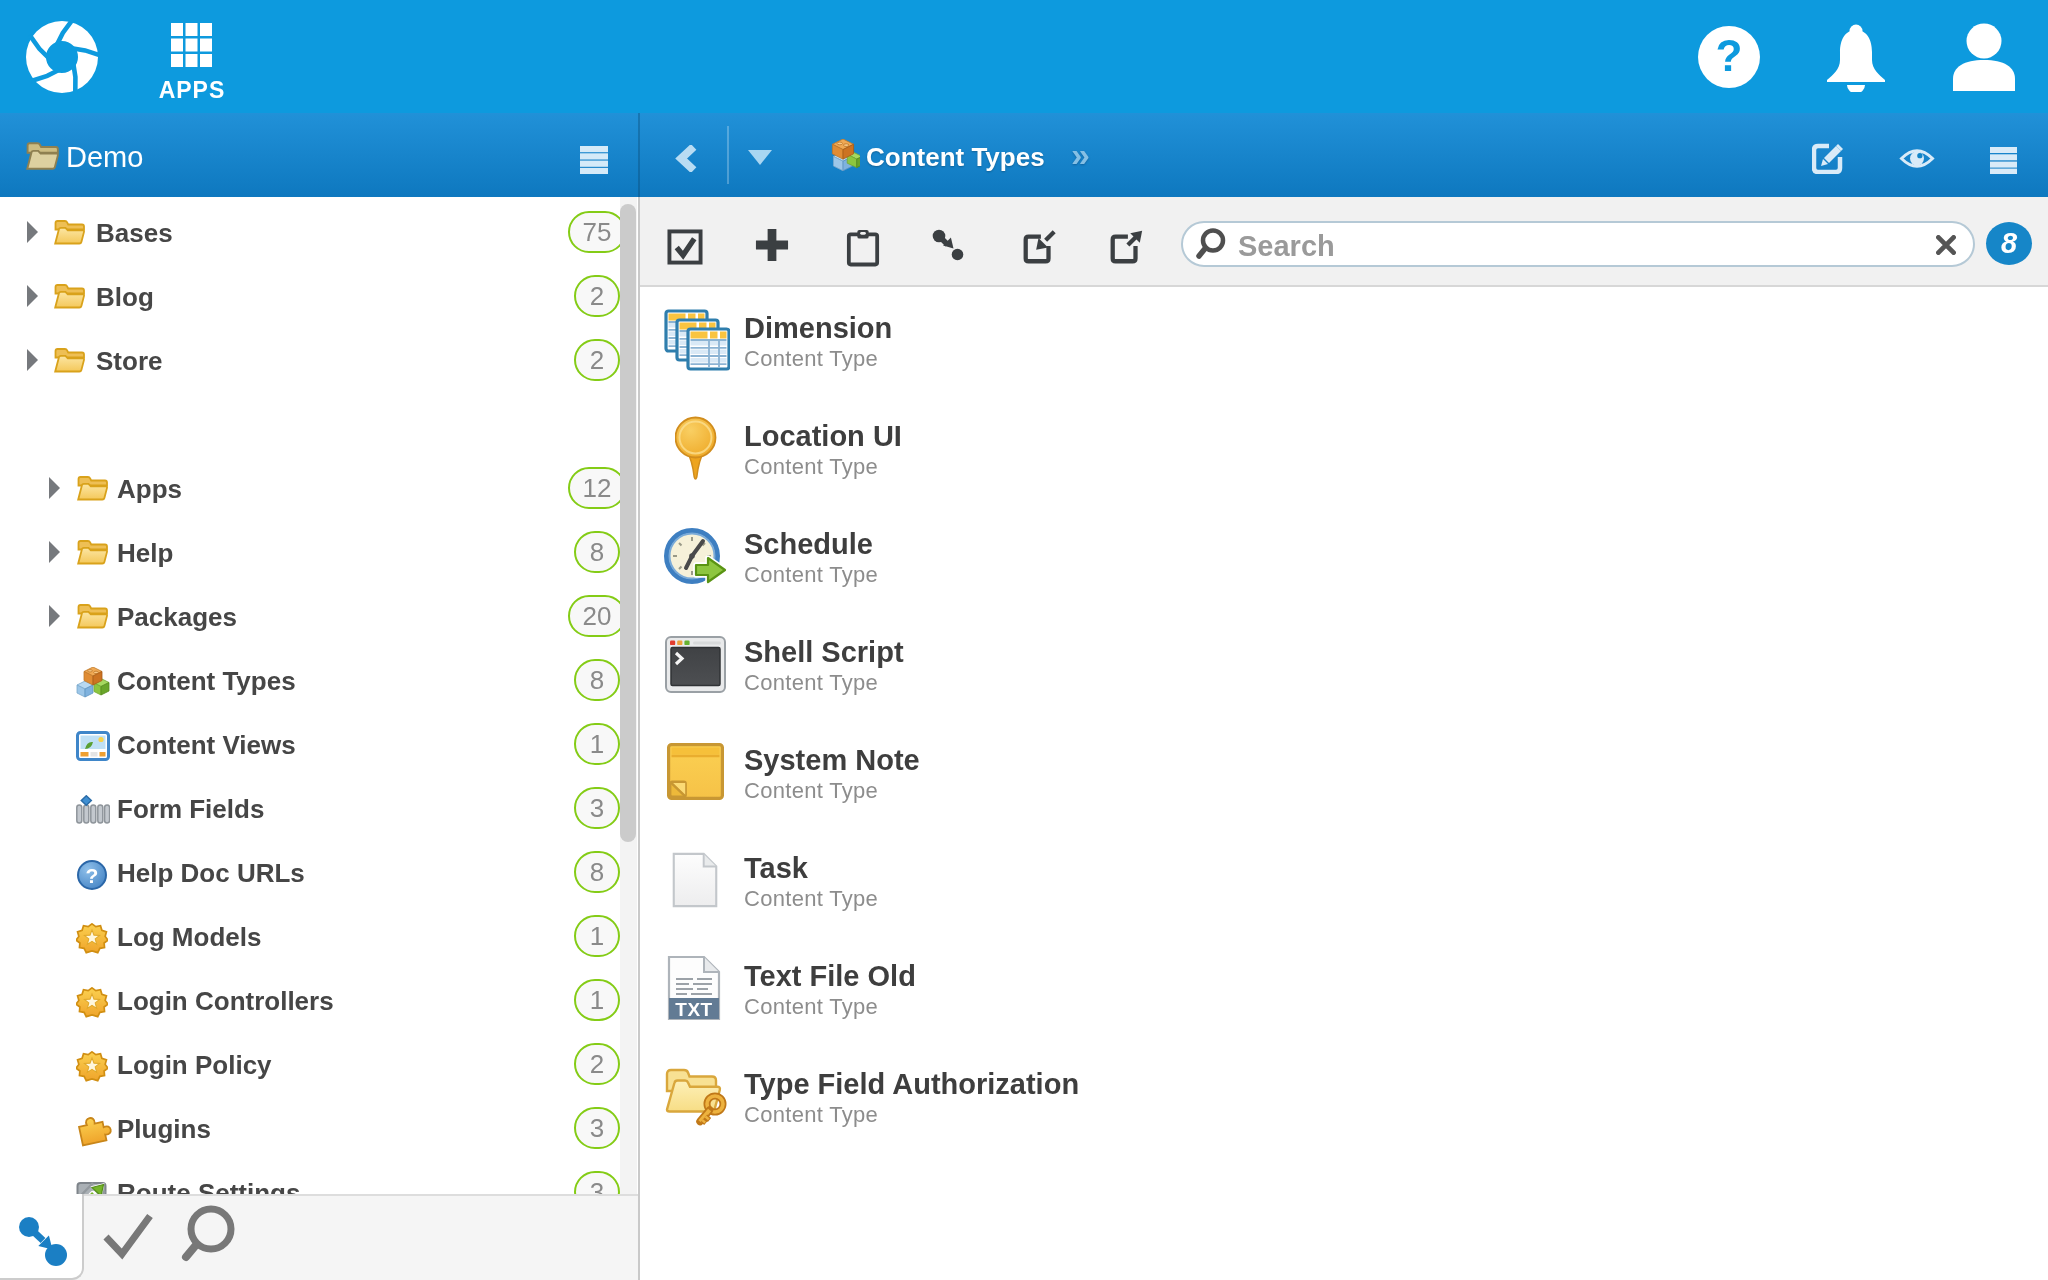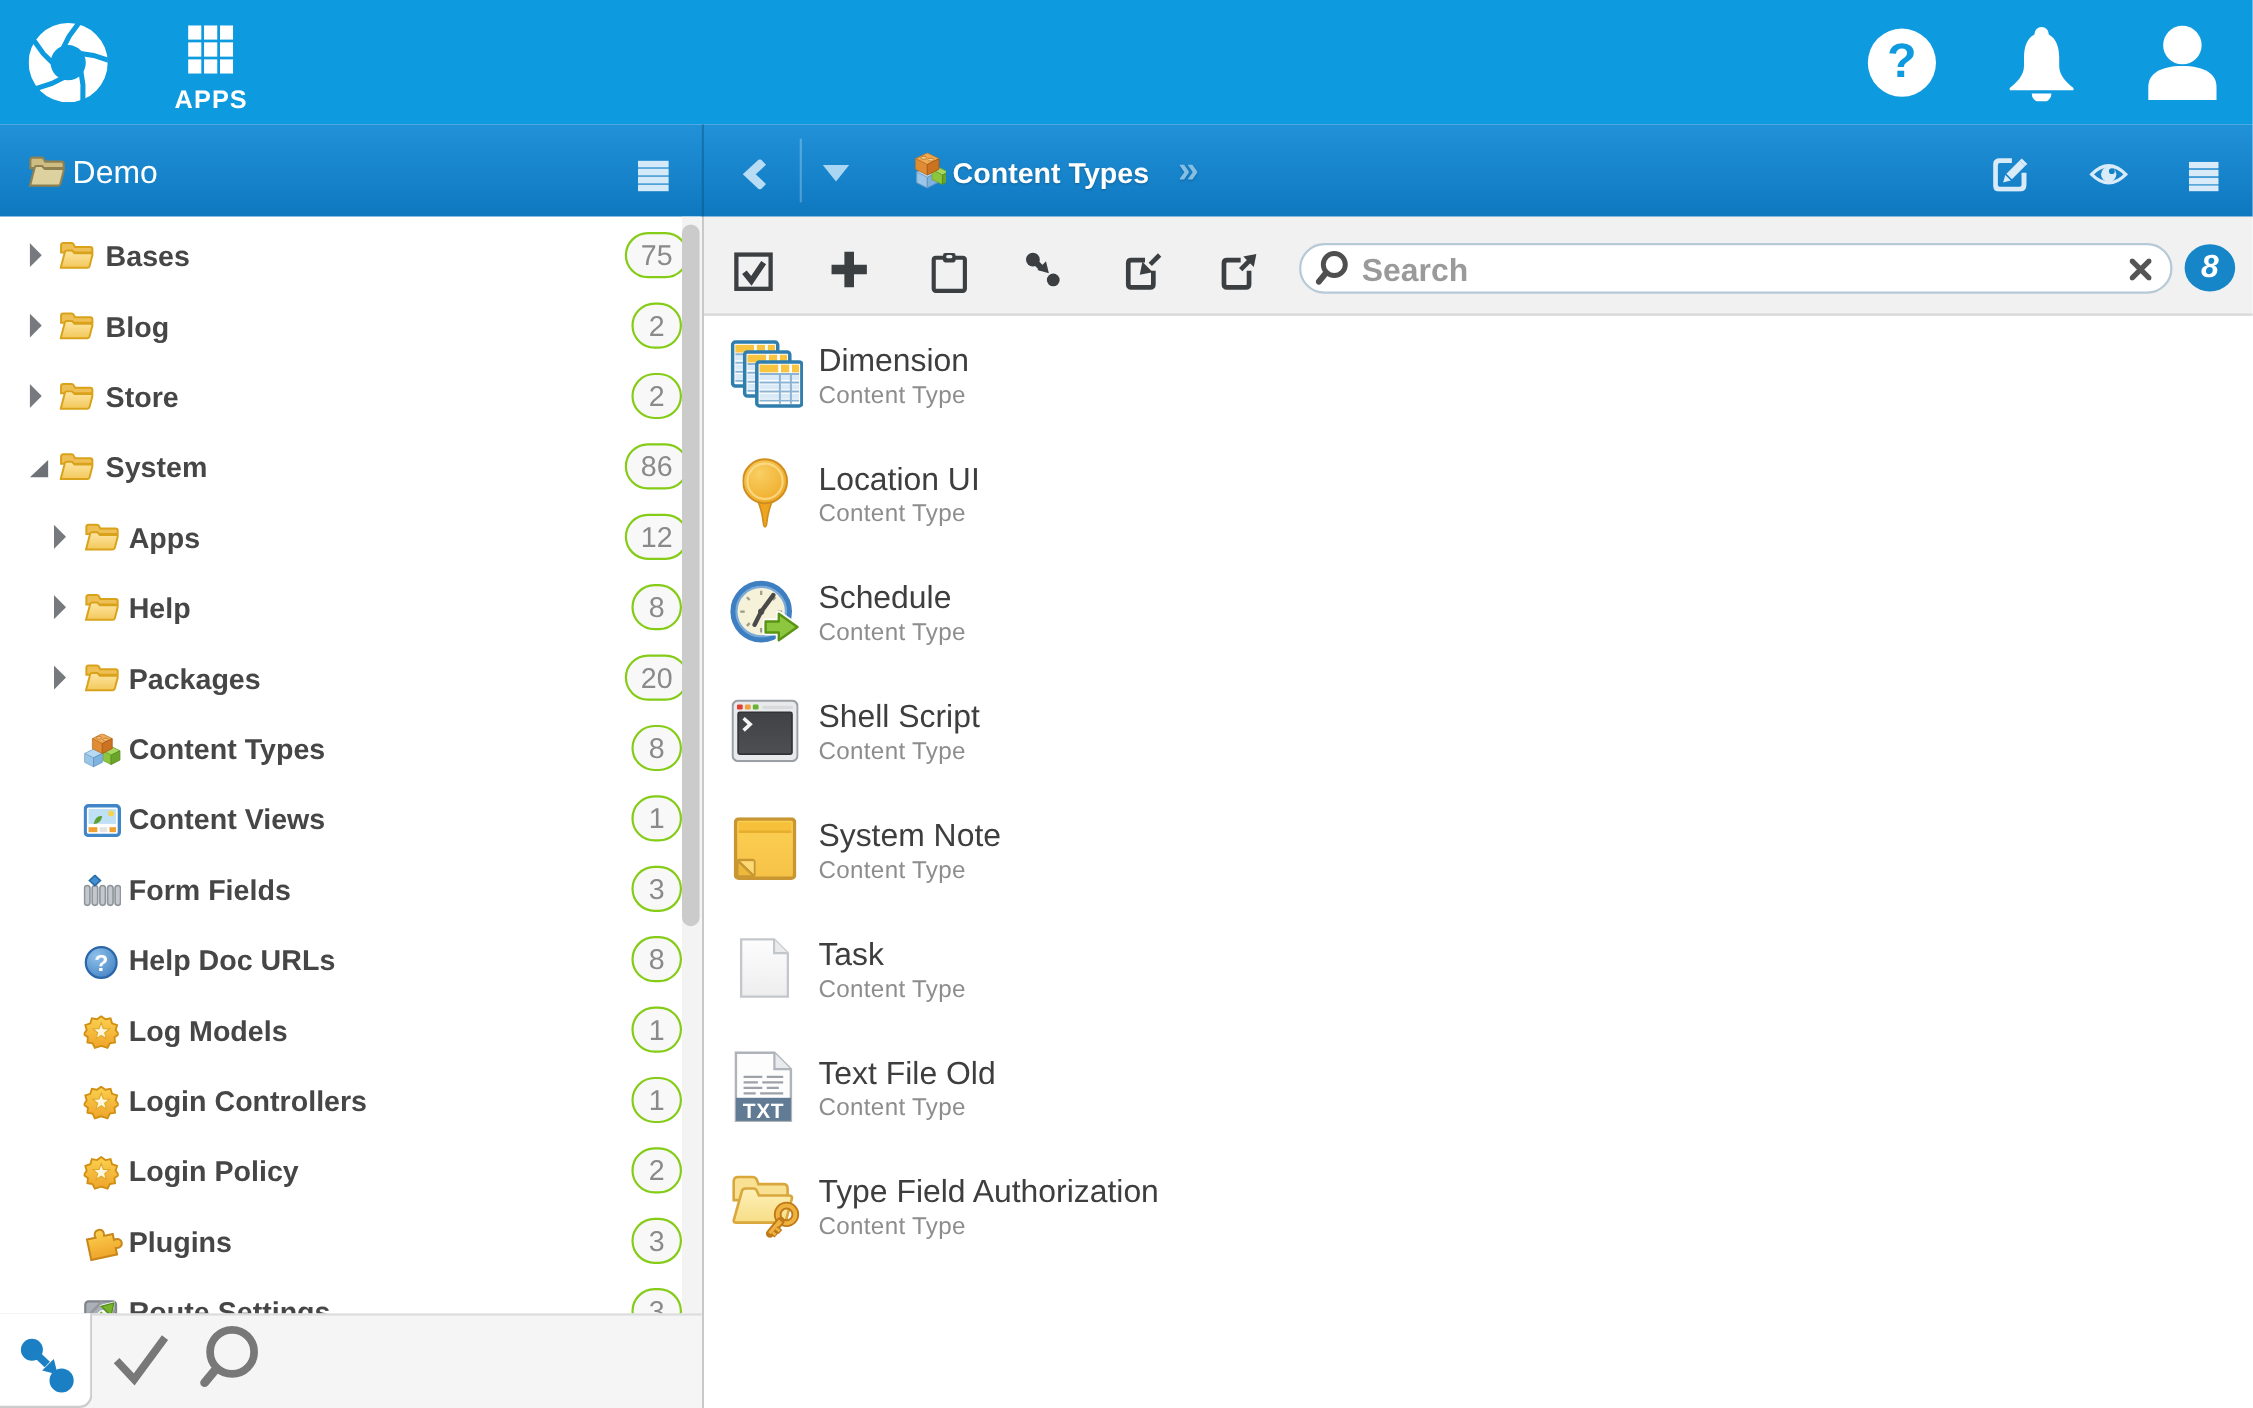--- a/index.html
+++ b/index.html
@@ -55,21 +55,21 @@
 .bw2 { width:58px; left:568px; }
 #scrollthumb { left:620px; top:204px; width:16px; height:638px; background:#c3c3c3;
   border-radius:8px; opacity:0.85; }
 
 #bottombar { left:0; top:1194px; width:638px; height:86px; background:#f5f5f5;
   border-top:2px solid #ddd; }
 #bottomtab { left:0; top:1194px; width:84px; height:86px; background:#fff;
   border-right:2px solid #ccc; border-bottom:2px solid #ccc;
   border-bottom-right-radius:12px; }
 
-.ctitle { position:absolute; left:744px; font-size:29px; font-weight:normal; color:#3e3e3e;
+.ctitle { position:absolute; left:744px; font-size:29px; font-weight:bold; color:#3e3e3e;
   white-space:nowrap; }
 .csub { position:absolute; left:744px; font-size:22px; letter-spacing:0.3px; color:#8d8d8d; white-space:nowrap; }
 </style>
 </head>
 <body>
 <div id="stage">
   <div class="abs" id="topbar"></div>
 
   <svg class="abs" style="left:26px;top:21px" width="72" height="72" viewBox="0 0 72 72">
     <g fill="#fff">
@@ -288,31 +288,20 @@
     <svg class="tri" width="11" height="22">
         <polygon points="0,0 11,11 0,22" fill="#76797d"></polygon>
       </svg>
     <svg class="ticon" width="32" height="26" viewBox="0 0 32 26">
         <path d="M1.5 4 Q1.5 2 3.5 2 L11 2 Q12.5 2 13 3.2 L14.2 5.5 L28 5.5 Q30 5.5 30 7.5 L30 10.5 L1.5 10.5 Z" fill="#eebf55" stroke="#d9a21b" stroke-width="1.8"></path>
         <path d="M1.2 24.5 L5 10 Q5.3 8.8 6.8 8.8 L11.5 8.8 L13.8 11.3 L28.6 11.3 Q30.4 11.3 30 12.9 L27.4 23 Q27 24.5 25.4 24.5 Z" fill="url(#gfold)" stroke="#d9a21b" stroke-width="1.8"></path>
       </svg>
     <div class="tlabel">Store</div>
       <div class="badge bw1">2</div>
   </div>
-  <div class="row l0" style="top:392px">
-    <svg class="tri" style="top:26px" width="17" height="16">
-        <polygon points="17,0 17,16 0,16" fill="#6e7276"></polygon>
-      </svg>
-    <svg class="ticon" width="32" height="26" viewBox="0 0 32 26">
-        <path d="M1.5 4 Q1.5 2 3.5 2 L11 2 Q12.5 2 13 3.2 L14.2 5.5 L28 5.5 Q30 5.5 30 7.5 L30 10.5 L1.5 10.5 Z" fill="#eebf55" stroke="#d9a21b" stroke-width="1.8"></path>
-        <path d="M1.2 24.5 L5 10 Q5.3 8.8 6.8 8.8 L11.5 8.8 L13.8 11.3 L28.6 11.3 Q30.4 11.3 30 12.9 L27.4 23 Q27 24.5 25.4 24.5 Z" fill="url(#gfold)" stroke="#d9a21b" stroke-width="1.8"></path>
-      </svg>
-    <div class="tlabel">System</div>
-      <div class="badge bw2">86</div>
-  </div>
   <div class="row l1" style="top:456px">
     <svg class="tri" width="11" height="22">
         <polygon points="0,0 11,11 0,22" fill="#76797d"></polygon>
       </svg>
     <svg class="ticon" width="32" height="26" viewBox="0 0 32 26">
         <path d="M1.5 4 Q1.5 2 3.5 2 L11 2 Q12.5 2 13 3.2 L14.2 5.5 L28 5.5 Q30 5.5 30 7.5 L30 10.5 L1.5 10.5 Z" fill="#eebf55" stroke="#d9a21b" stroke-width="1.8"></path>
         <path d="M1.2 24.5 L5 10 Q5.3 8.8 6.8 8.8 L11.5 8.8 L13.8 11.3 L28.6 11.3 Q30.4 11.3 30 12.9 L27.4 23 Q27 24.5 25.4 24.5 Z" fill="url(#gfold)" stroke="#d9a21b" stroke-width="1.8"></path>
       </svg>
     <div class="tlabel">Apps</div>
       <div class="badge bw2">12</div>

